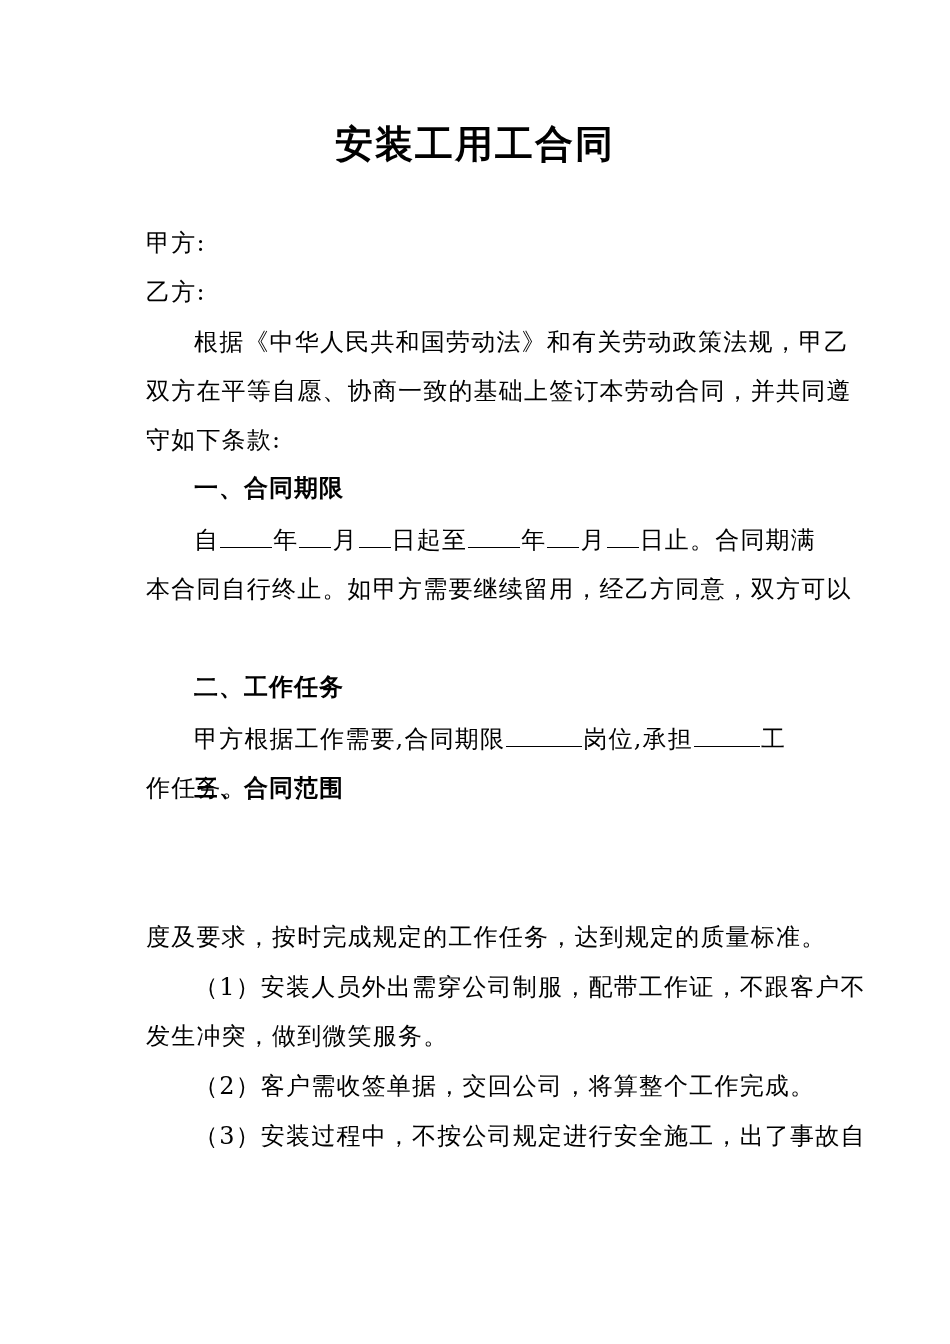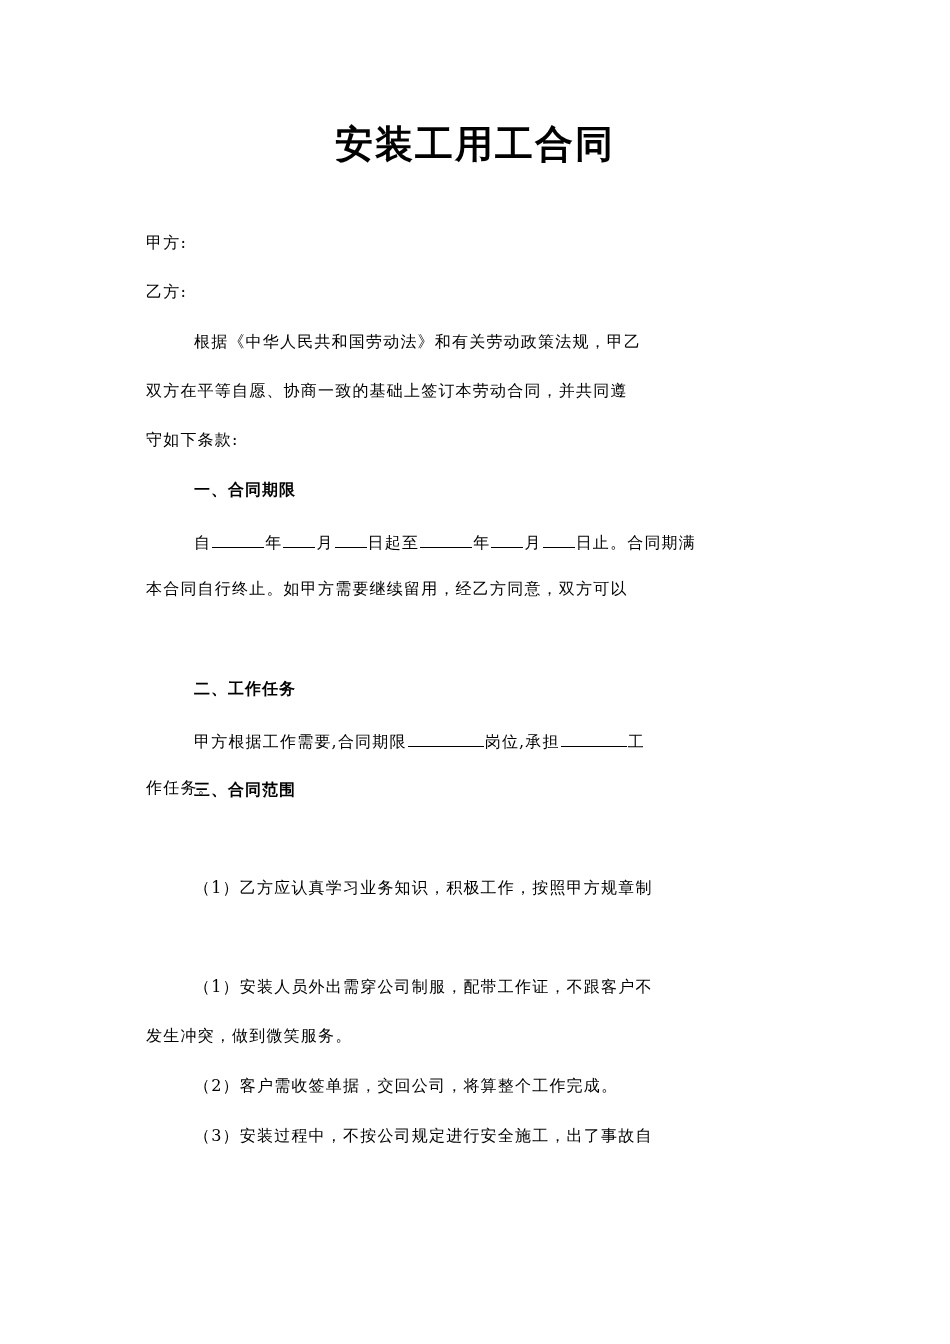--- a/index.html
+++ b/index.html
@@ -2,24 +2,24 @@
 <html><head>
 <meta charset="utf-8">
 <style>
   html, body { margin: 0; padding: 0; background: #ffffff; }
   body { width: 950px; height: 1344px; position: relative; overflow: hidden;
          font-family: "DejaVu Serif", "Liberation Serif", serif; color: #000; }
   .page { position: absolute; left: 0; top: 0; width: 950px; height: 1344px; }
   .title { position: absolute; top: 118px; left: 0; width: 950px; text-align: center;
            font-size: 38px; font-weight: bold; letter-spacing: 2px; line-height: 52px;
            font-family: "DejaVu Sans", "Liberation Sans", sans-serif; }
-  .line { position: absolute; left: 146px; width: 664px; font-size: 16px; line-height: 30px;
+  .line { position: absolute; left: 146px; width: 664px; font-size: 24px; line-height: 30px;
           white-space: nowrap; letter-spacing: 1.2px; }
   .indent { left: 194px; width: 616px; }
-  .heading { font-weight: bold; font-family: Liberation Serif, serif; letter-spacing: 1px; }
+  .heading { font-weight: bold; font-family: Liberation Mono, monospace; letter-spacing: 1px; }
   .blank { display: inline-block; border-bottom: 1.5px solid #000; height: 22px; vertical-align: baseline; margin: 0 1px; }
   .b5 { width: 52px; } .b3 { width: 32px; } .b7 { width: 76px; } .b6 { width: 66px; }
 </style>
 </head>
 <body>
 
 <div class="page">
   <div class="title">安装工用工合同</div>
 
   <div class="line" style="top:228px">甲方:</div>
@@ -35,18 +35,18 @@
   </div>
   <div class="line" style="top:574px">本合同自行终止。如甲方需要继续留用，经乙方同意，双方可以</div>
 
   <div class="line indent heading" style="top:674px">二、工作任务</div>
   <div class="line indent" style="top:724px">
     <span>甲方根据工作需要,合同期限</span><span class="blank b7"></span><span>岗位,承担</span><span class="blank b6"></span><span>工</span>
   </div>
   <div class="line" style="top:773px">作任务。</div>
 
   <div class="line indent heading" style="top:775px">三、合同范围</div>
-  <div class="line indent" style="top:873px">（1）乙方应认真学习业务知识，积极工作，按照甲方规章制</div>
+  <div class="line" style="top:922px">度及要求，按时完成规定的工作任务，达到规定的质量标准。</div>
   <div class="line indent" style="top:972px">（1）安装人员外出需穿公司制服，配带工作证，不跟客户不</div>
   <div class="line" style="top:1021px">发生冲突，做到微笑服务。</div>
   <div class="line indent" style="top:1071px">（2）客户需收签单据，交回公司，将算整个工作完成。</div>
   <div class="line indent" style="top:1121px">（3）安装过程中，不按公司规定进行安全施工，出了事故自</div>
 </div>
 
 </body></html>

